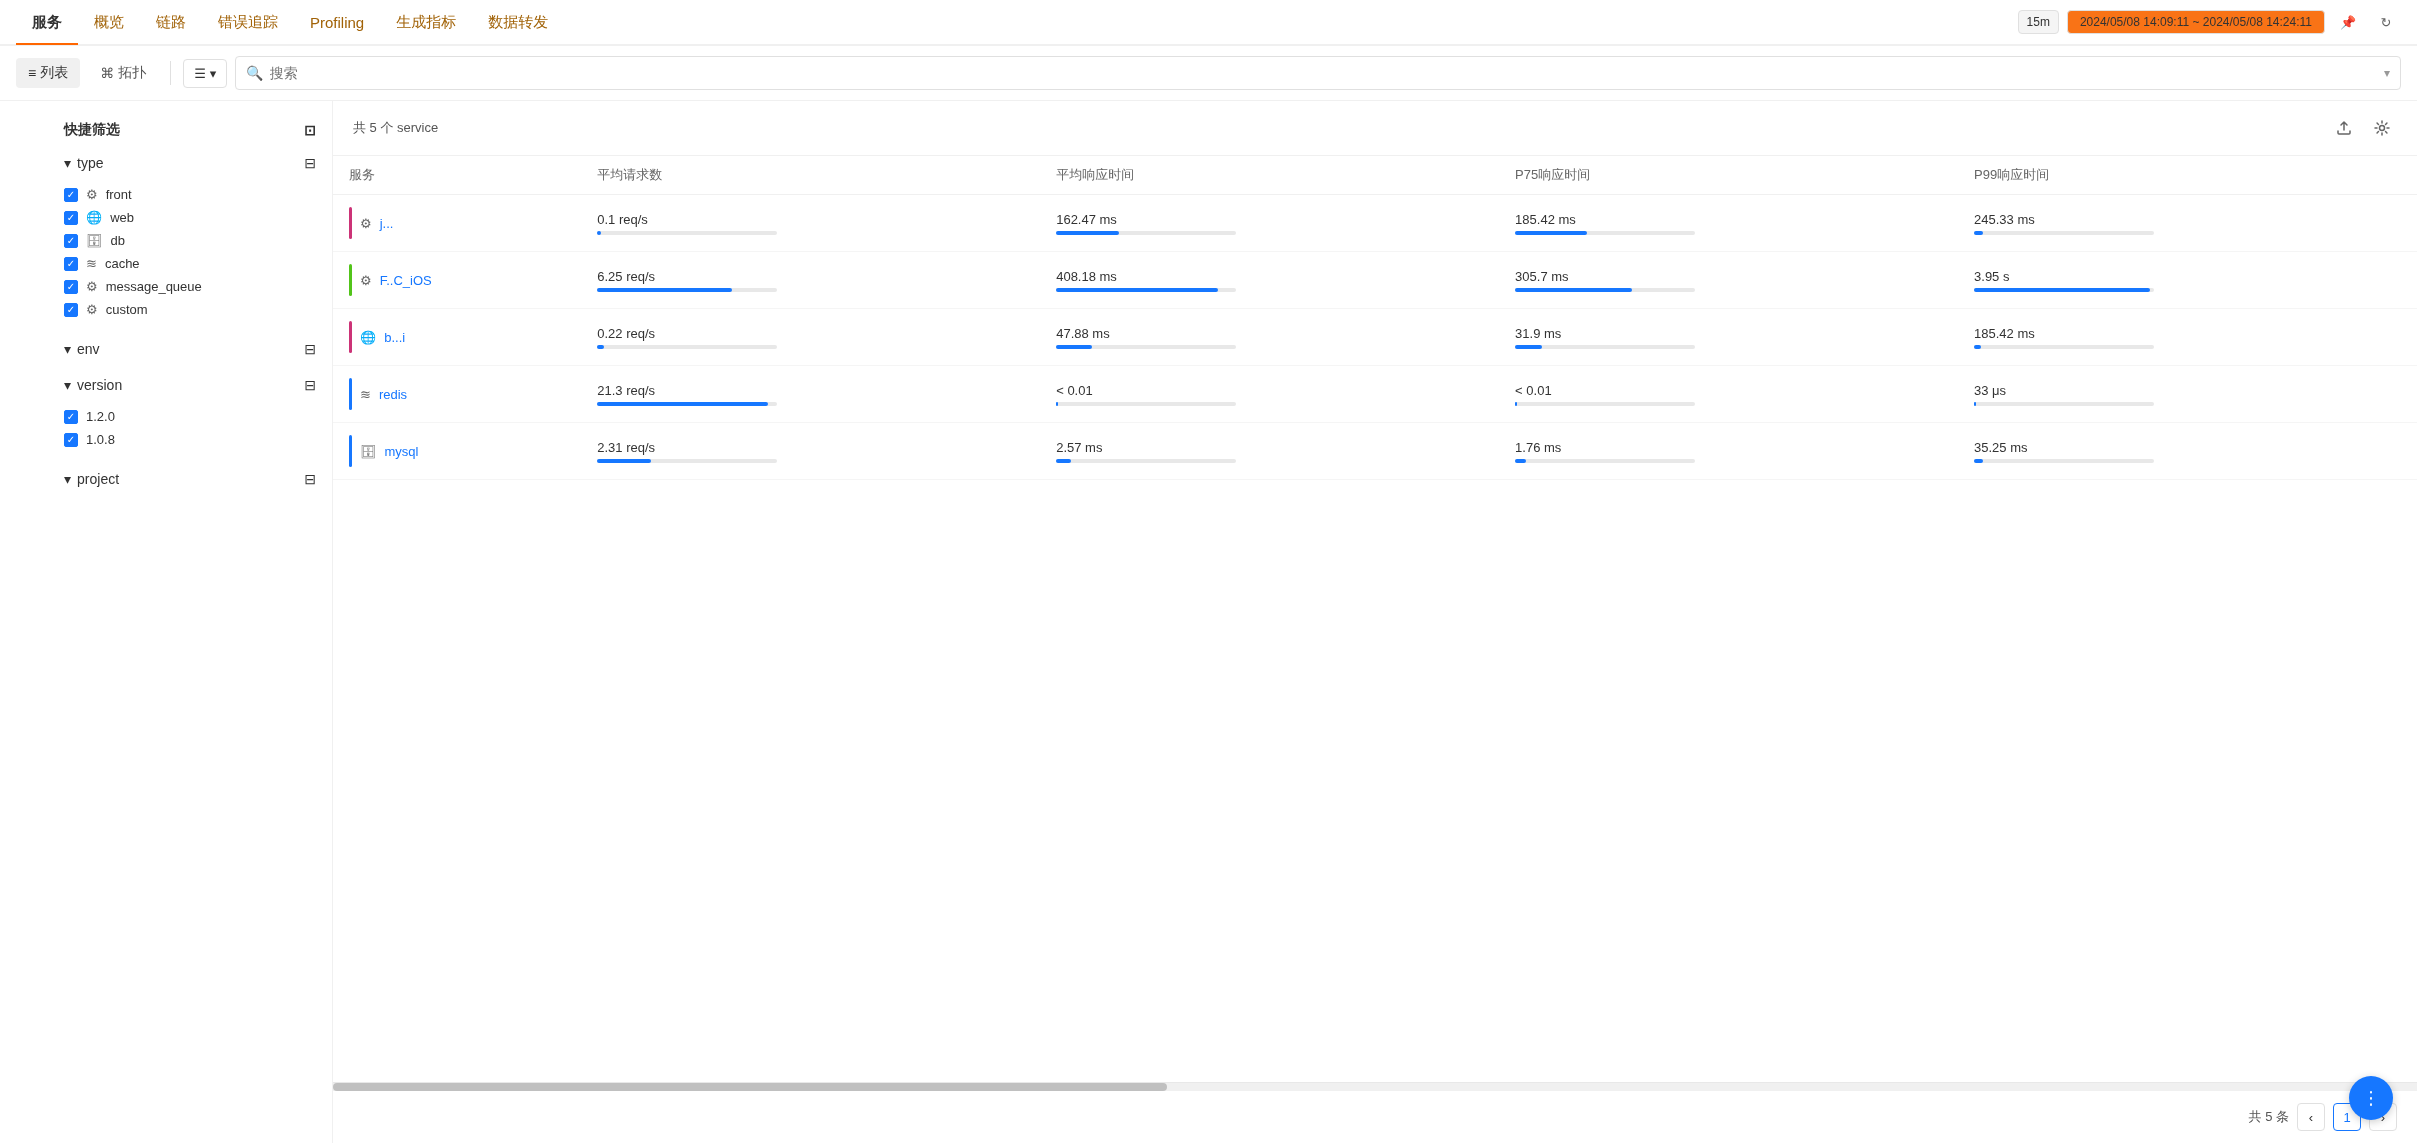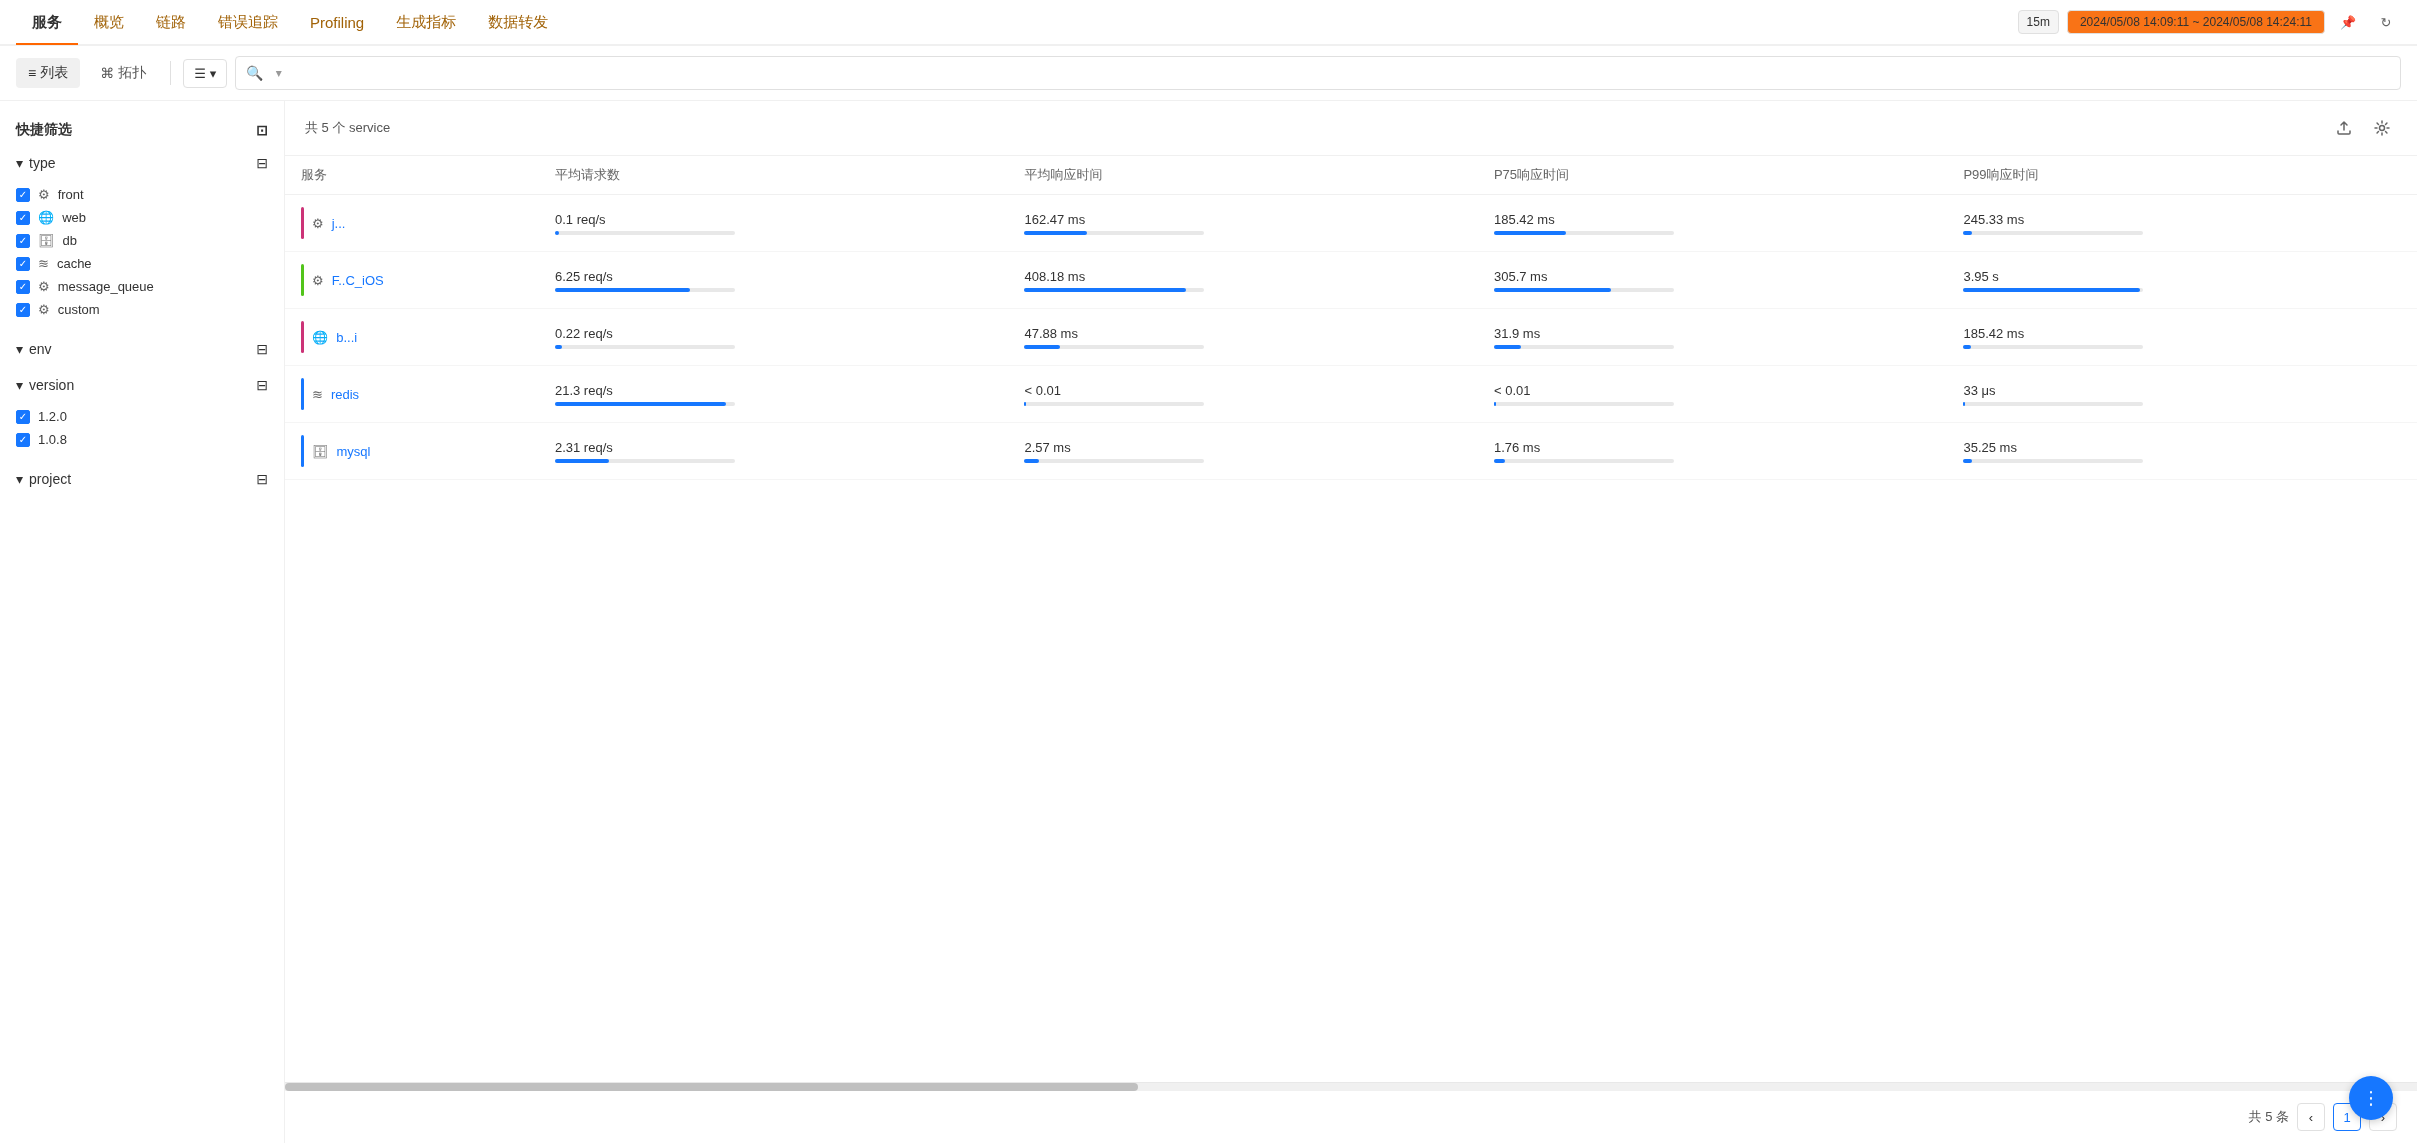--- a/index.html
+++ b/index.html
@@ -66,21 +66,21 @@
     }
     .search-icon { color: #999; margin-right: 6px; }
     .search-arrow { color: #999; margin-left: 6px; font-size: 12px; }
 
     
     .main-layout { display: flex; height: calc(100vh - 46px - 56px); }
 
     
     .sidebar {
       width: 285px; min-width: 285px; border-right: 1px solid #f0f0f0;
-      overflow-y: auto; padding: 12px 0;
+      overflow-y: auto; padding: 12px 0; margin-left: 48px;
     }
     .sidebar-header {
       display: flex; align-items: center; justify-content: space-between;
       padding: 8px 16px; font-size: 14px; font-weight: 600; color: #333;
     }
 
     .filter-section { margin-bottom: 4px; }
     .filter-section-header {
       display: flex; align-items: center; justify-content: space-between;
       padding: 8px 16px; cursor: pointer;
@@ -206,20 +206,21 @@
     <span>⌘</span>
     <span>拓扑</span>
   </button>
   <div class="separator"></div>
   <div class="filter-btn">
     <span>☰</span>
     <span>▾</span>
   </div>
   <div class="search-box">
     <span class="search-icon">🔍</span>
+    <input type="text" placeholder="搜索" style="">
     <span class="search-arrow">▾</span>
   </div>
 </div>
 
 <div class="main-layout">
 
   <aside class="sidebar">
     <div class="sidebar-header">
       <span>快捷筛选</span>
       <span>⊡</span>

